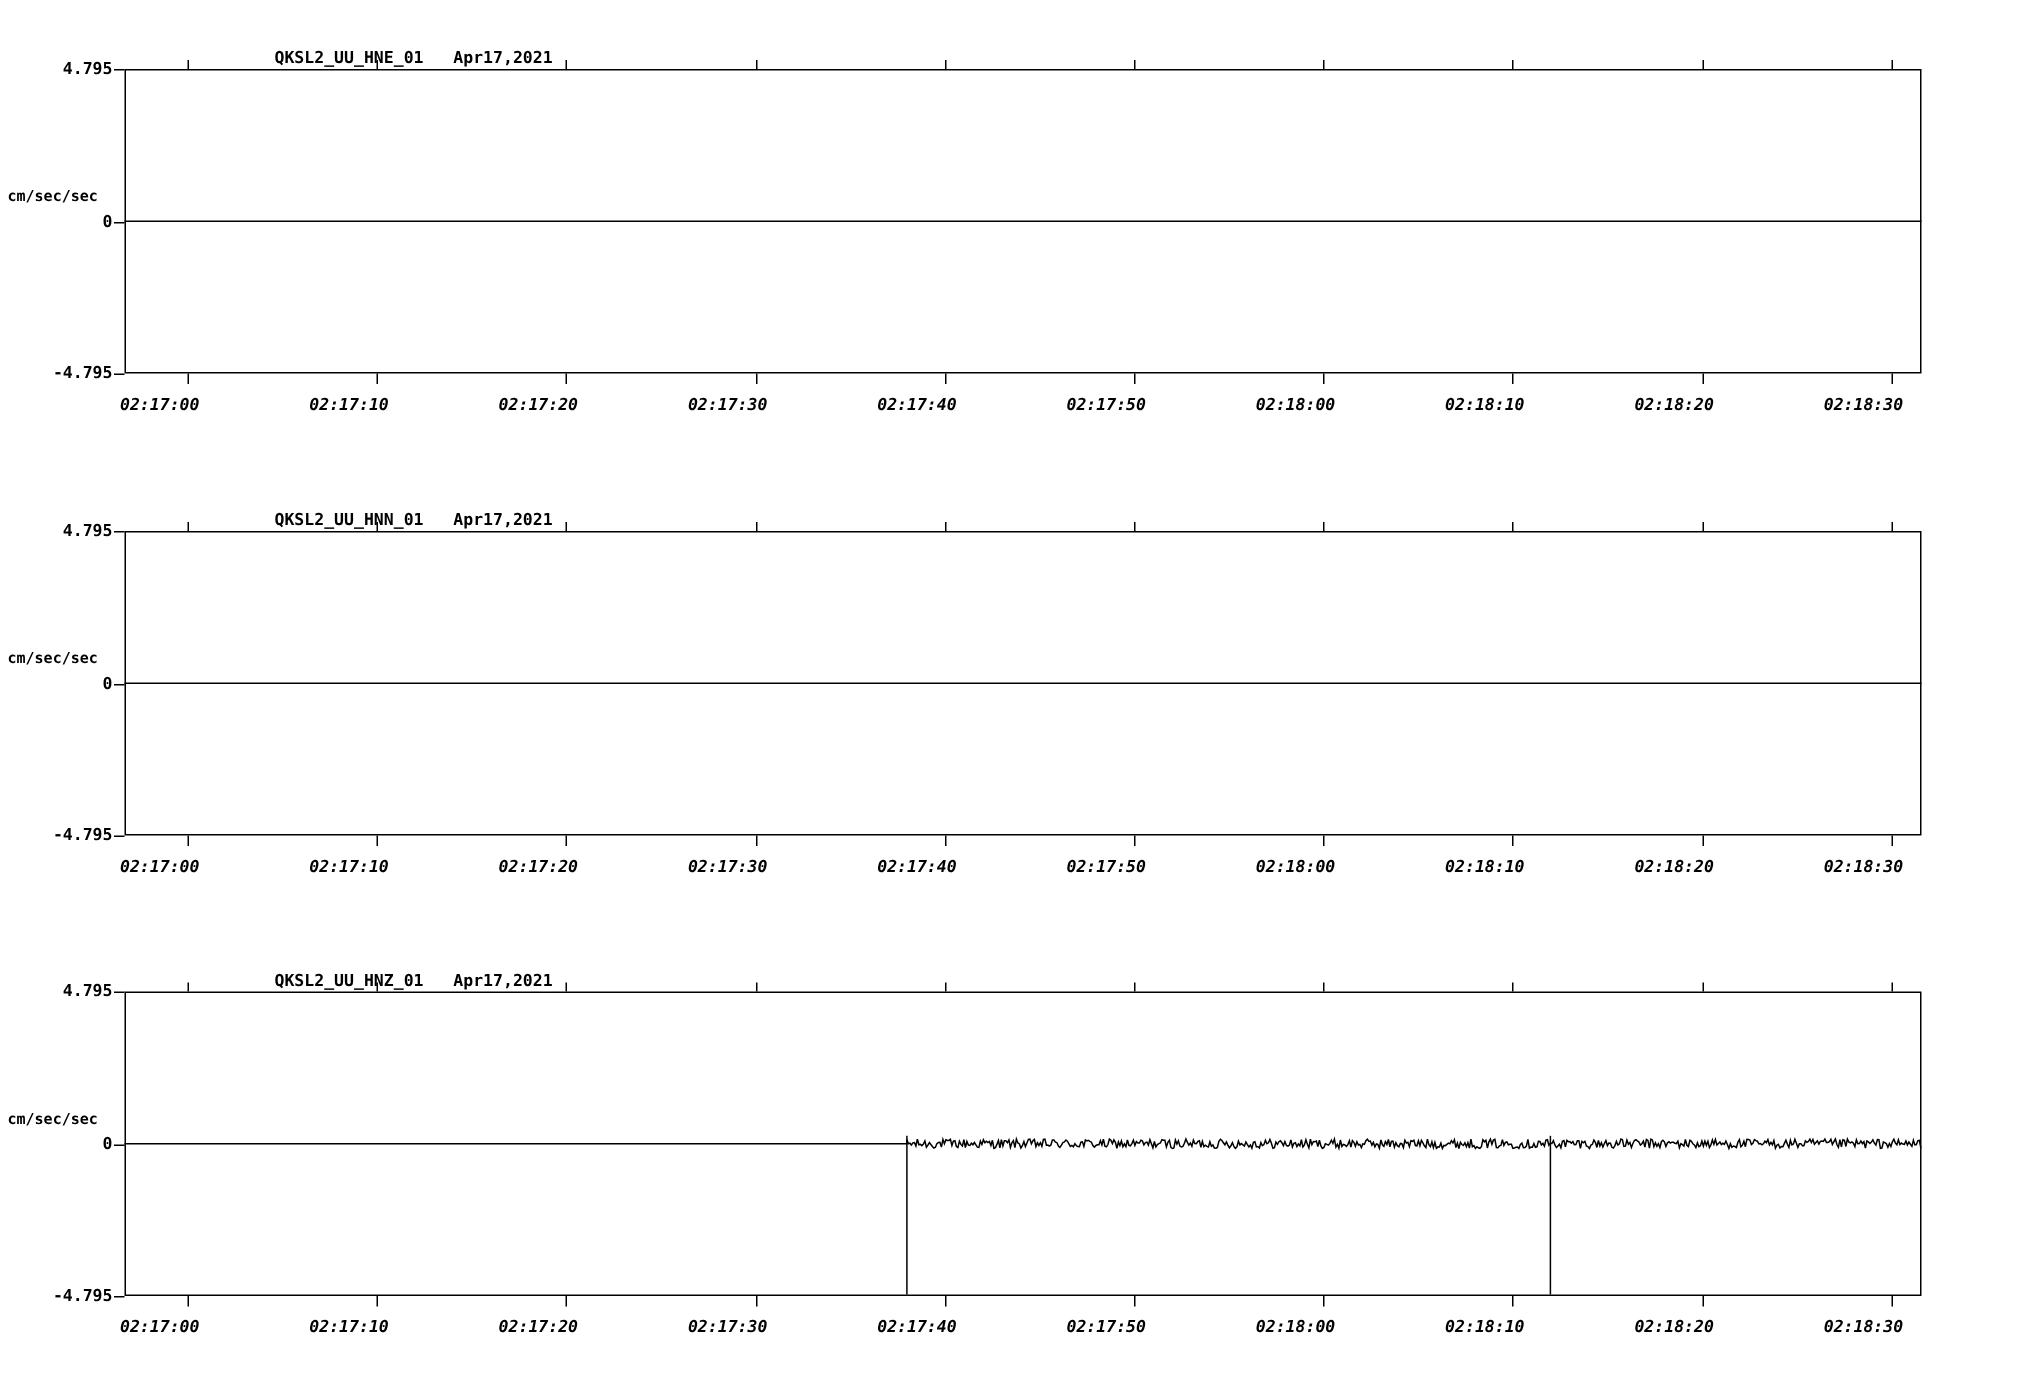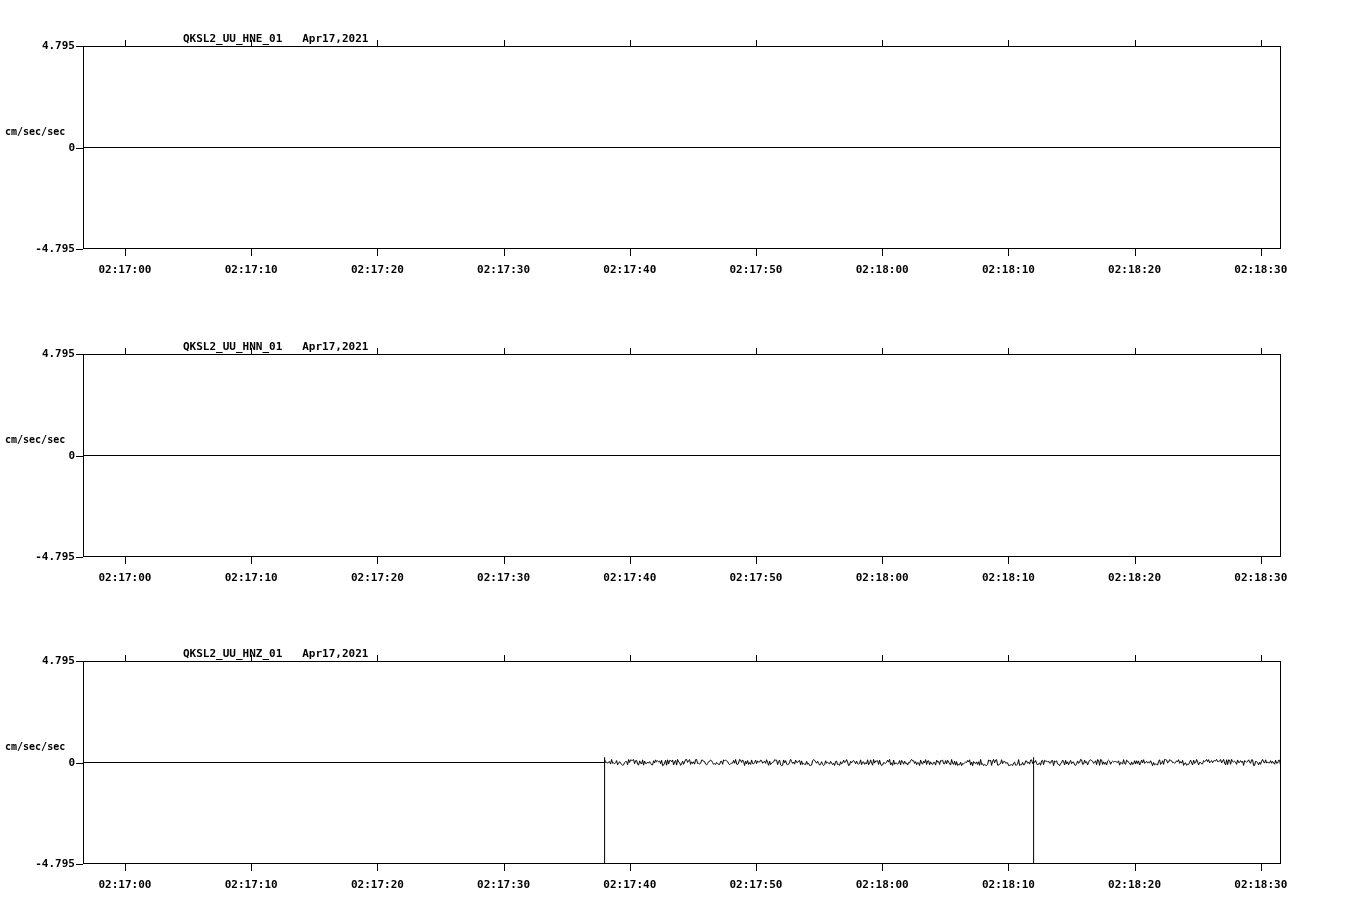--- a/index.html
+++ b/index.html
@@ -50,21 +50,22 @@
     font-size: 11px;
     font-weight: bold;
     white-space: pre;
     text-align: right;
   }
   .xtick-label {
     position: absolute;
     font-size: 11px;
     font-weight: bold;
     white-space: pre;
-    text-align: center;
+    text-align: left;
+    font-style: italic;
   }
   .tick {
     position: absolute;
     background: #000000;
   }
   svg.trace {
     position: absolute;
     left: 0;
     top: 0;
     overflow: visible;

